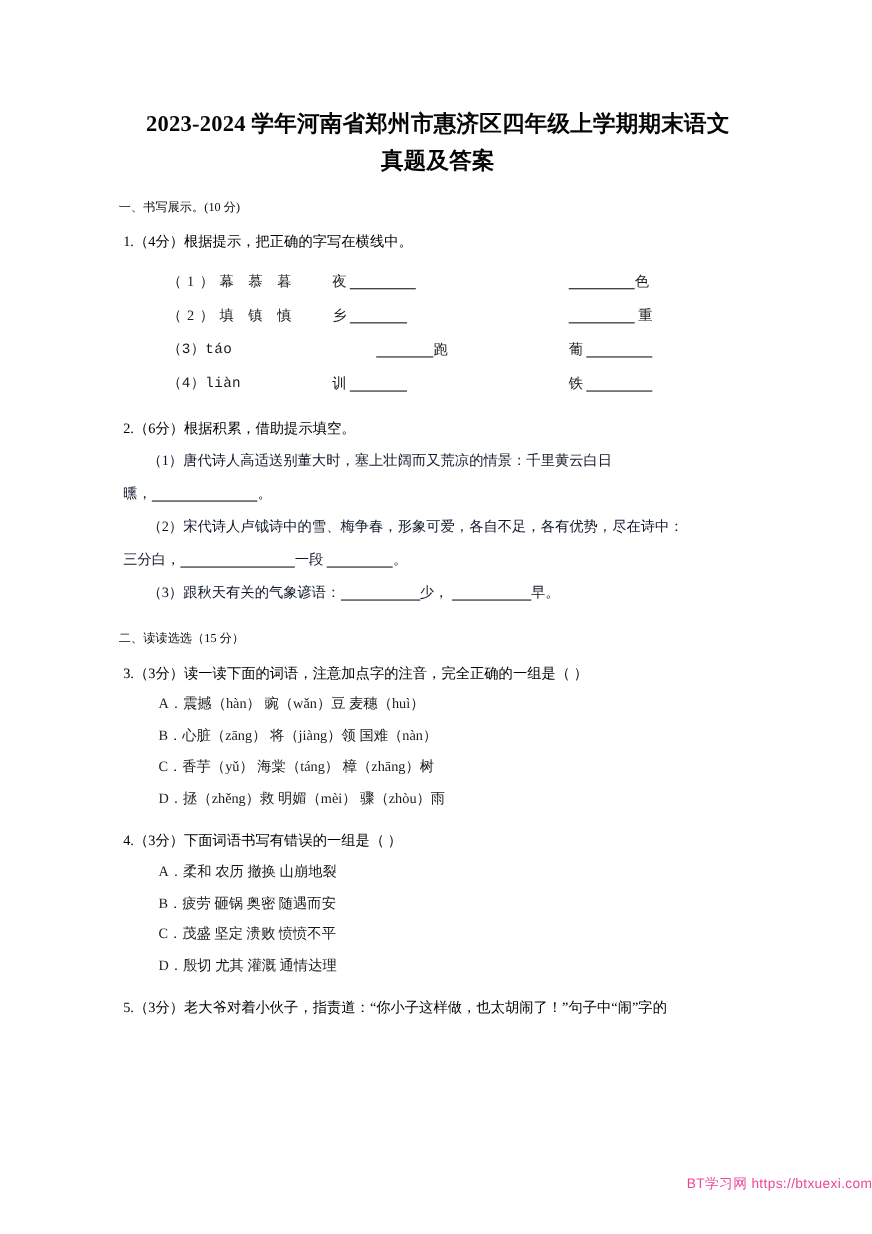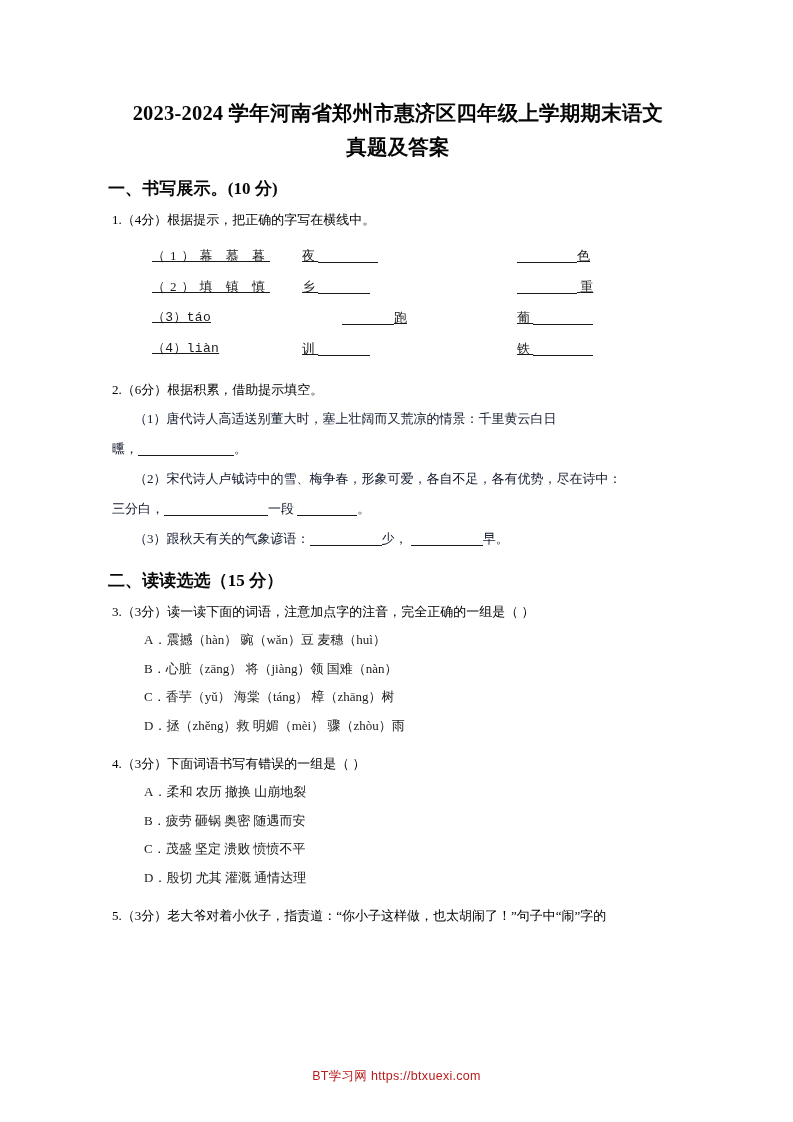--- a/index.html
+++ b/index.html
@@ -37,22 +37,22 @@
     font-weight: 700;
     line-height: 34px;
     letter-spacing: 0.2px;
     margin: 0 0 2px 0;
     color: #050505;
   }
   .doc-title .t-line { display: block; }
 
   
   .section-head {
-    font-size: 17px;
-    font-weight: 700;
+    font-size: 11px;
+    font-weight: 400;
     margin: 14px 0 6px 0;
     line-height: 22px;
     color: #080808;
     letter-spacing: 0.1px;
   }
   .section-head.s2 { margin-top: 16px; }
 
   
   .q {
     font-size: 13px;
@@ -83,21 +83,20 @@
     width: 560px;
     table-layout: fixed;
   }
   .fill-table td {
     font-size: 13px;
     line-height: 31px;
     padding: 0;
     vertical-align: bottom;
     white-space: nowrap;
     color: #1a1a1a;
-    text-decoration: underline;
   }
   .col-label { width: 150px; padding-left: 44px !important; }
   .col-mid   { width: 215px; }
   .col-right { width: 195px; }
 
   .pinyin {
     font-family: "Liberation Mono", "DejaVu Sans Mono", monospace;
     font-size: 12.5px;
     letter-spacing: 0.3px;
   }
@@ -115,24 +114,24 @@
   .b-lg { width: 72px; }
   .b-xl { width: 96px; }
   .b-2xl { width: 104px; }
 
   
   .footer {
     position: absolute;
     left: 0;
     top: 1068px;
     width: 793px;
-    text-align: center;
+    text-align: right;
     font-family: "Liberation Sans", "DejaVu Sans", sans-serif;
     font-size: 12.5px;
-    color: #b91c1c;
+    color: #ec4899;
     letter-spacing: 0.3px;
   }
 </style>
 </head>
 <body>
 
 <div class="page">
   <div class="content">
 
     <h1 class="doc-title">

